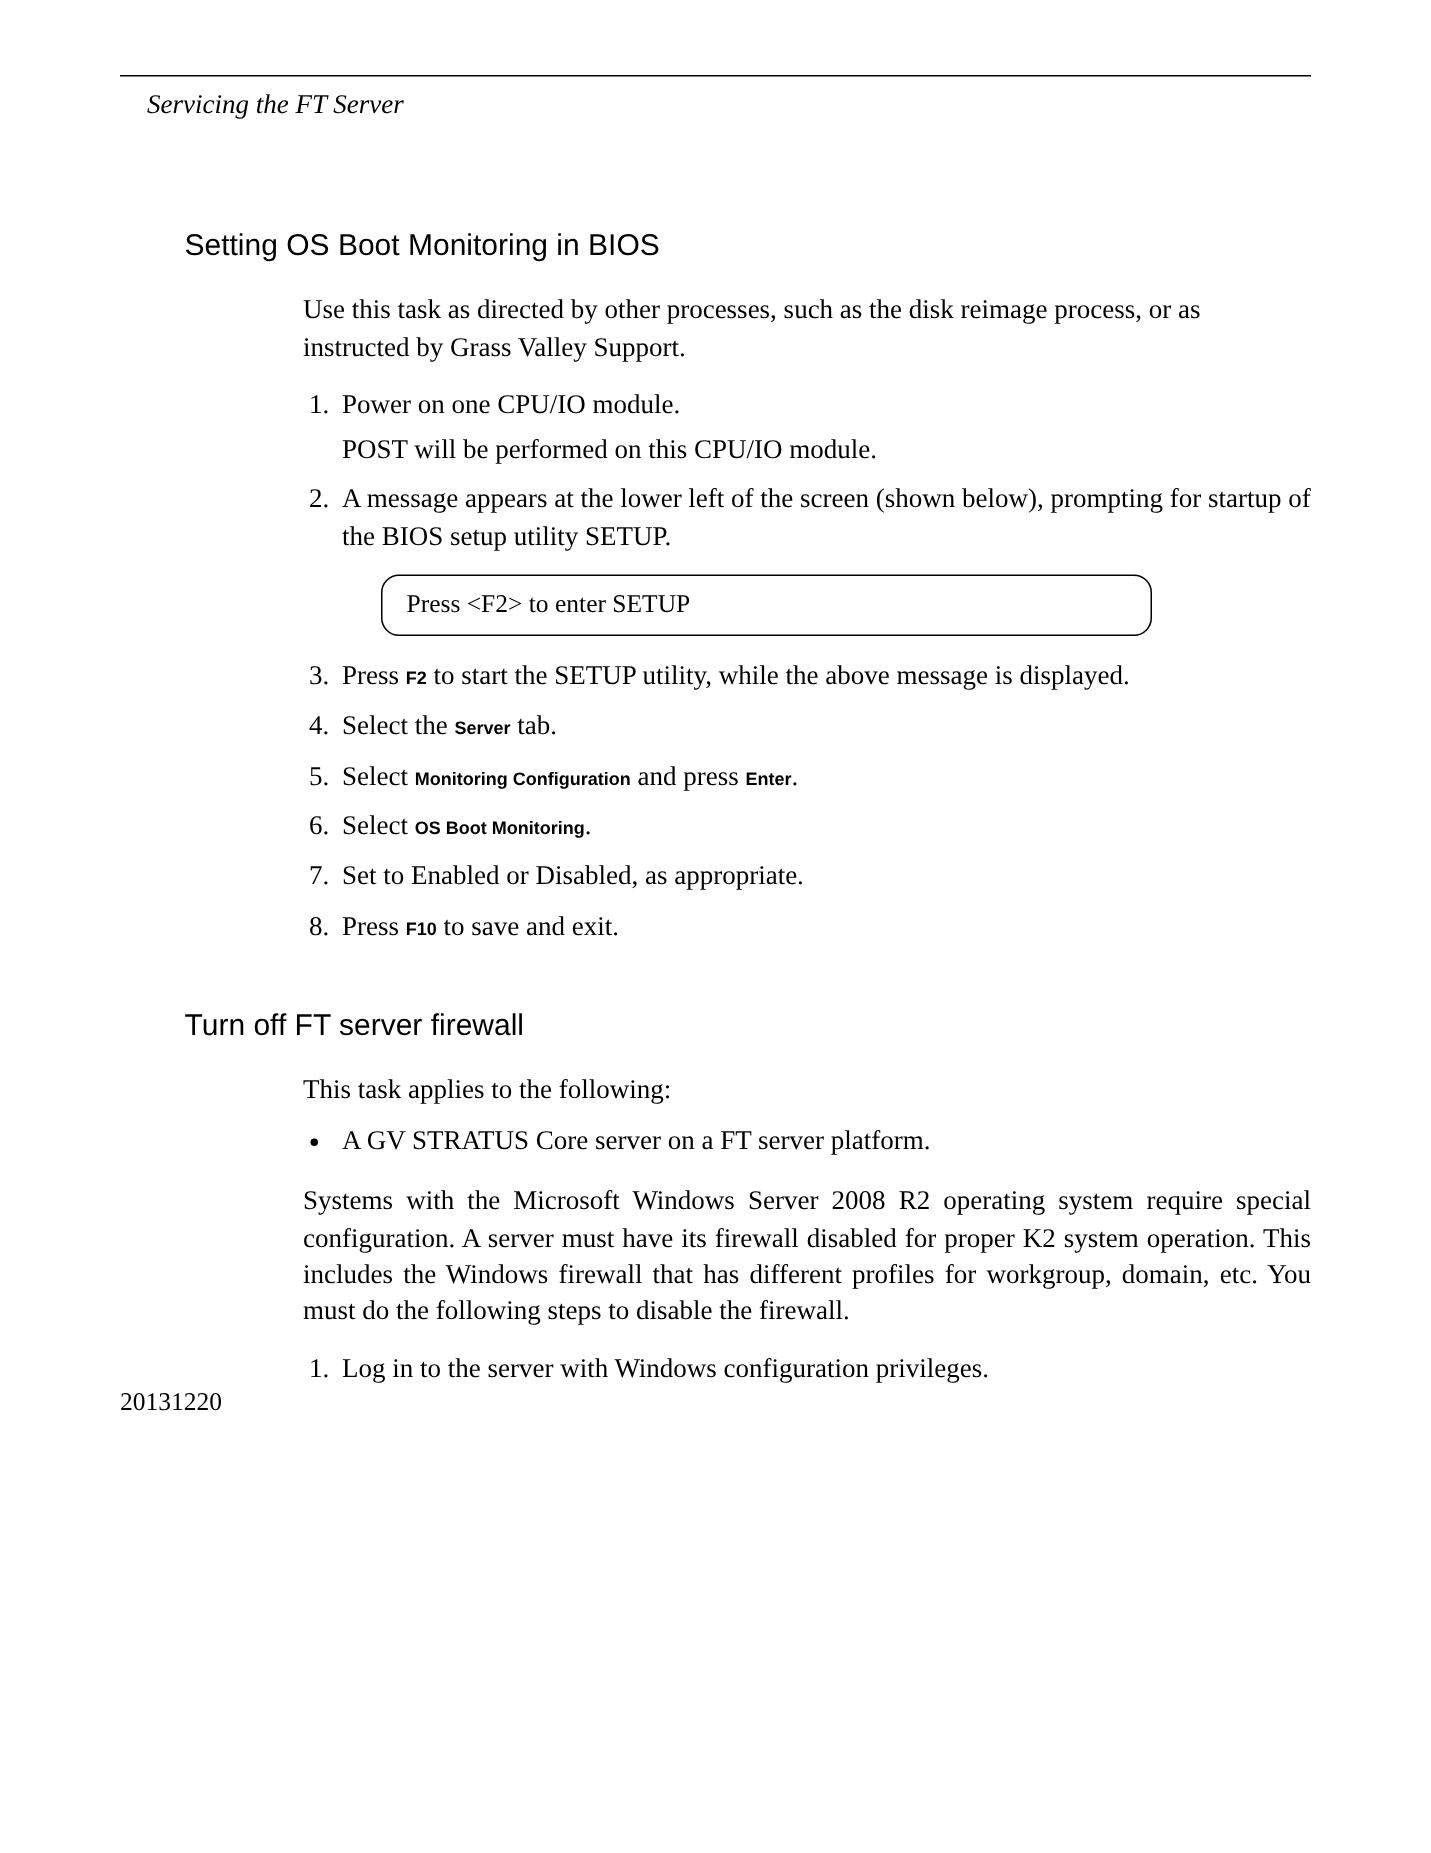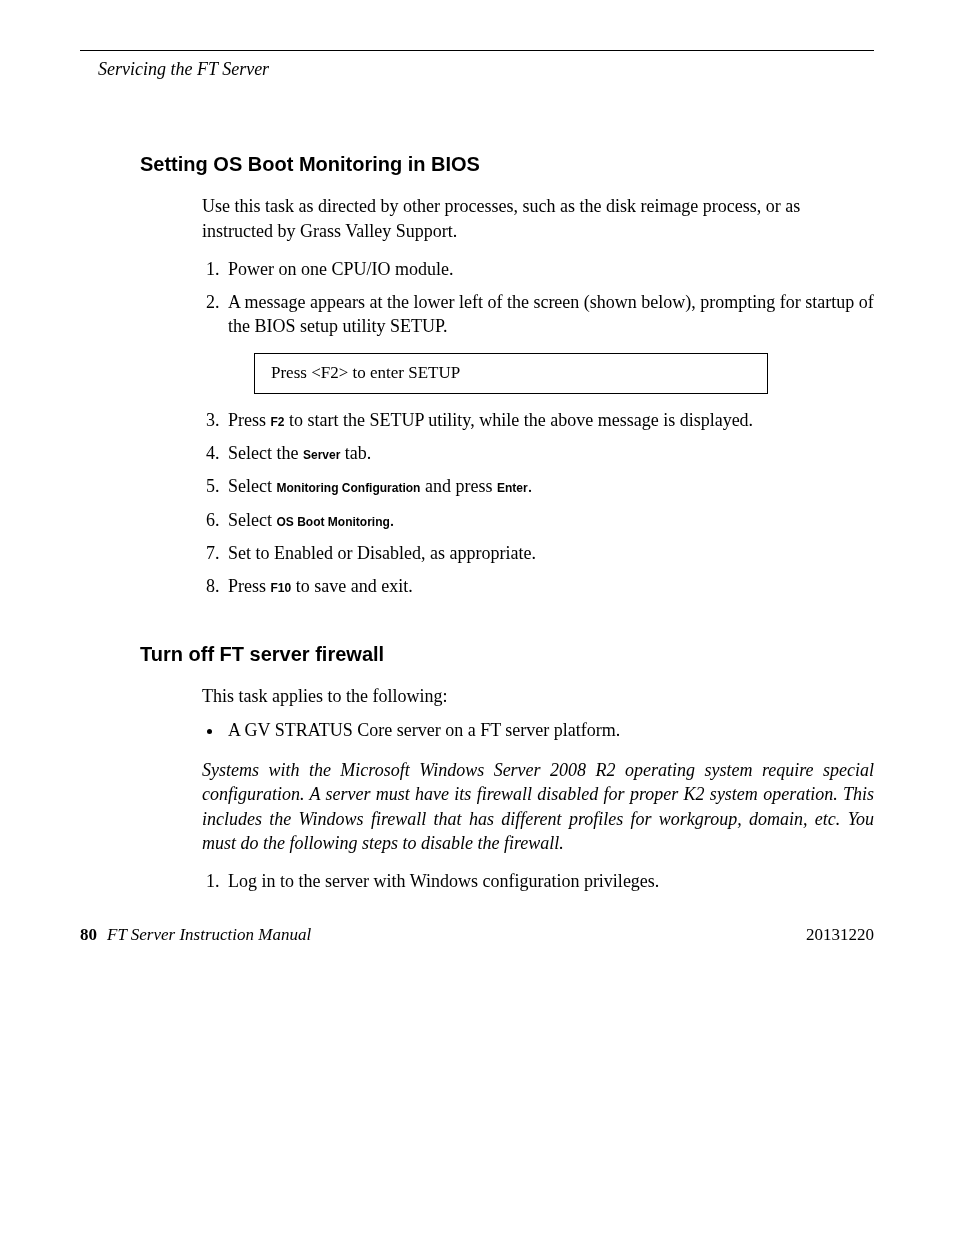--- a/index.html
+++ b/index.html
@@ -25,25 +25,25 @@
     border-top: 1px solid #000;
     margin: 0 0 6px 0;
   }
   .running-head {
     font-style: italic;
     font-size: 18px;
     margin: 4px 0 0 18px;
   }
   .section-heading {
     font-family: Arial, Helvetica, sans-serif;
-    font-weight: bold;
+    font-weight: normal;
     font-size: 20px;
     margin-top: 70px;
     margin-bottom: 14px;
-    margin-left: 60px;
+    margin-left: 43px;
   }
   .section-heading.second {
     margin-top: 42px;
   }
   .body-indent {
     margin-left: 122px;
     margin-right: 0px;
   }
   .para {
     margin: 16px 0 10px 0;
@@ -60,38 +60,37 @@
   .sub {
     margin: 6px 0 0 0;
   }
   .ui-bold {
     font-family: Arial, Helvetica, sans-serif;
     font-weight: bold;
     font-size: 12px;
   }
   .code-box {
     border: 1px solid #000;
-    border-radius: 0;
+    border-radius: 12px;
     padding: 8px 16px;
     margin: 14px 0 14px 26px;
     width: 480px;
     font-family: "Times New Roman", Times, serif;
     font-size: 17px;
   }
   ul.bullets {
     margin: 8px 0 14px 0;
     padding: 0 0 0 22px;
   }
   ul.bullets > li {
     margin: 0 0 8px 0;
     padding-left: 4px;
   }
   .justify {
     text-align: justify;
-    font-style: italic;
   }
   .footer {
     position: absolute;
     left: 80px;
     right: 80px;
     bottom: 44px;
     display: flex;
     justify-content: space-between;
     align-items: baseline;
     font-size: 17px;
@@ -116,20 +115,21 @@
   <div class="running-head">Servicing the FT Server</div>
 
   <div class="section-heading">Setting OS Boot Monitoring in BIOS</div>
 
   <div class="body-indent">
     <p class="para">Use this task as directed by other processes, such as the disk reimage process, or as instructed by Grass Valley Support.</p>
 
     <ol class="steps">
       <li>
         <span>Power on one CPU/IO module.</span>
+        <div class="sub">POST will be performed on this CPU/IO module.</div>
       </li>
       <li>
         <span>A message appears at the lower left of the screen (shown below), prompting for startup of the BIOS setup utility SETUP.</span>
         <div class="code-box">Press &lt;F2&gt; to enter SETUP</div>
       </li>
       <li>
         <span>Press </span><span class="ui-bold">F2</span><span> to start the SETUP utility, while the above message is displayed.</span>
       </li>
       <li>
         <span>Select the </span><span class="ui-bold">Server</span><span> tab.</span>
@@ -161,19 +161,16 @@
     <p class="para justify">Systems with the Microsoft Windows Server 2008 R2 operating system require special configuration. A server must have its firewall disabled for proper K2 system operation. This includes the Windows firewall that has different profiles for workgroup, domain, etc. You must do the following steps to disable the firewall.</p>
 
     <ol class="steps">
       <li>
         <span>Log in to the server with Windows configuration privileges.</span>
       </li>
     </ol>
   </div>
 
   <div class="footer">
-    <div class="left">
-      <span class="pagenum">80</span><span>FT Server Instruction Manual</span>
-    </div>
     <div class="right">20131220</div>
   </div>
 
 </div>
 
 </body></html>

